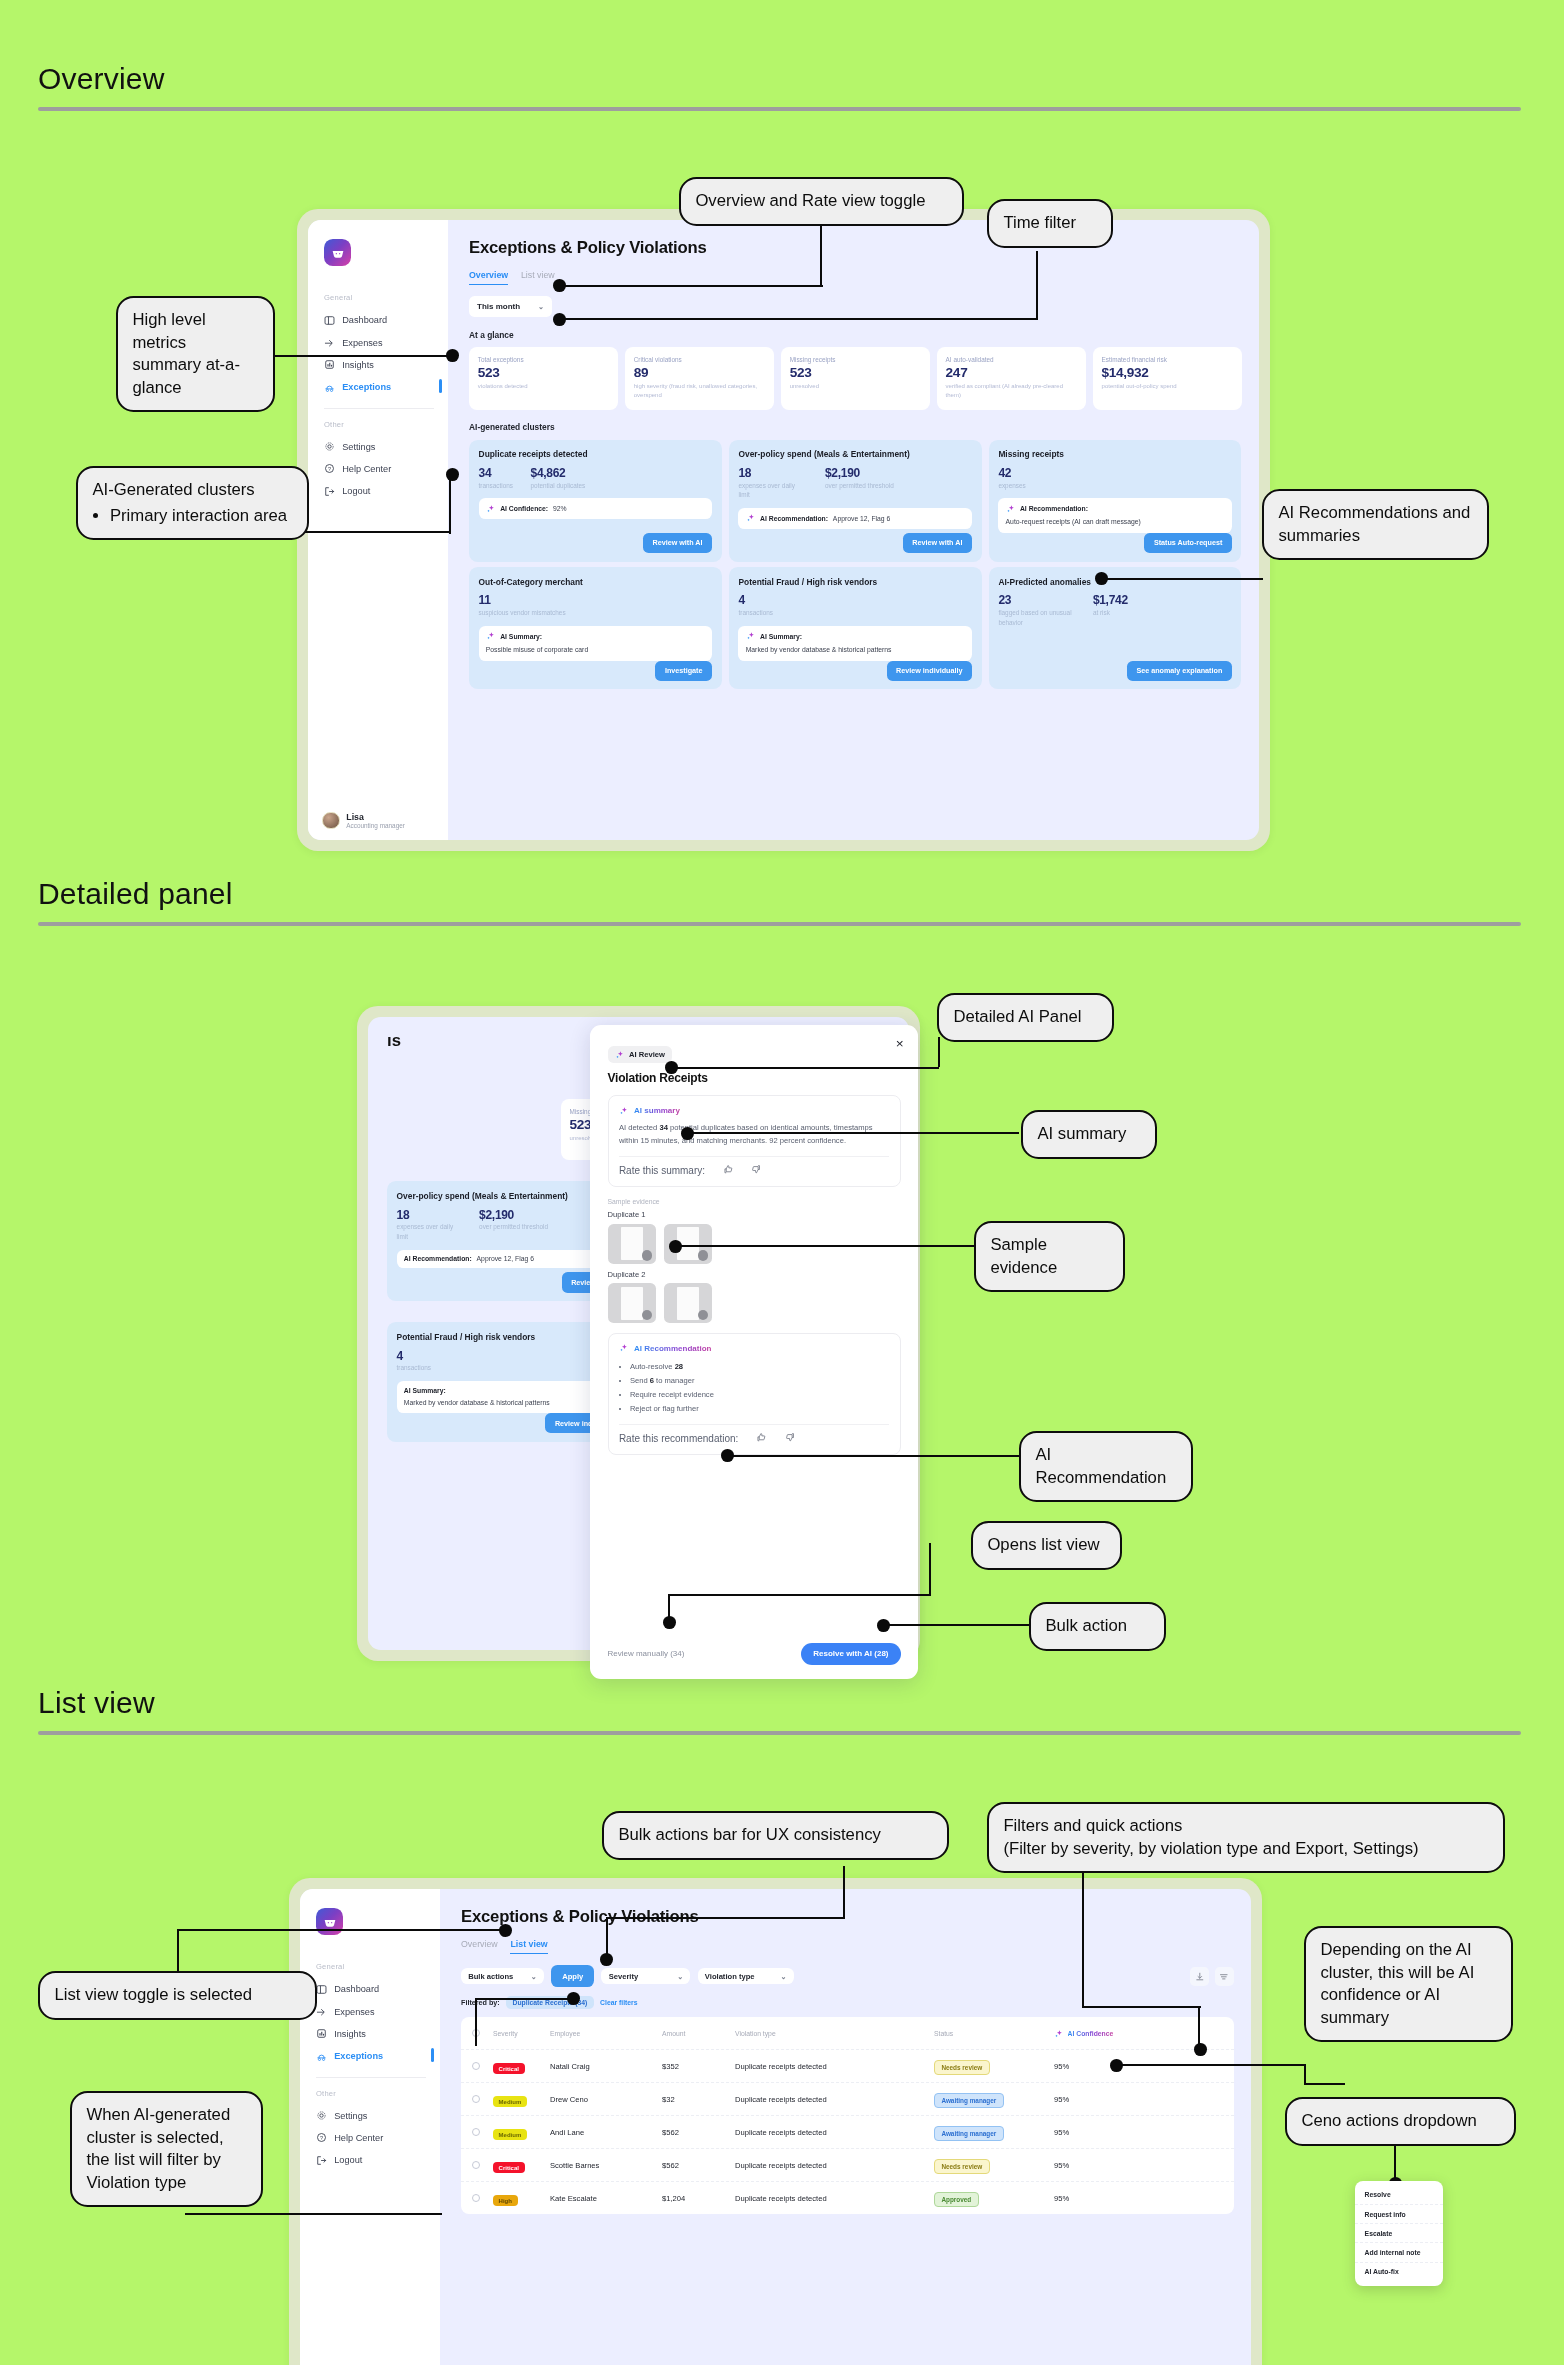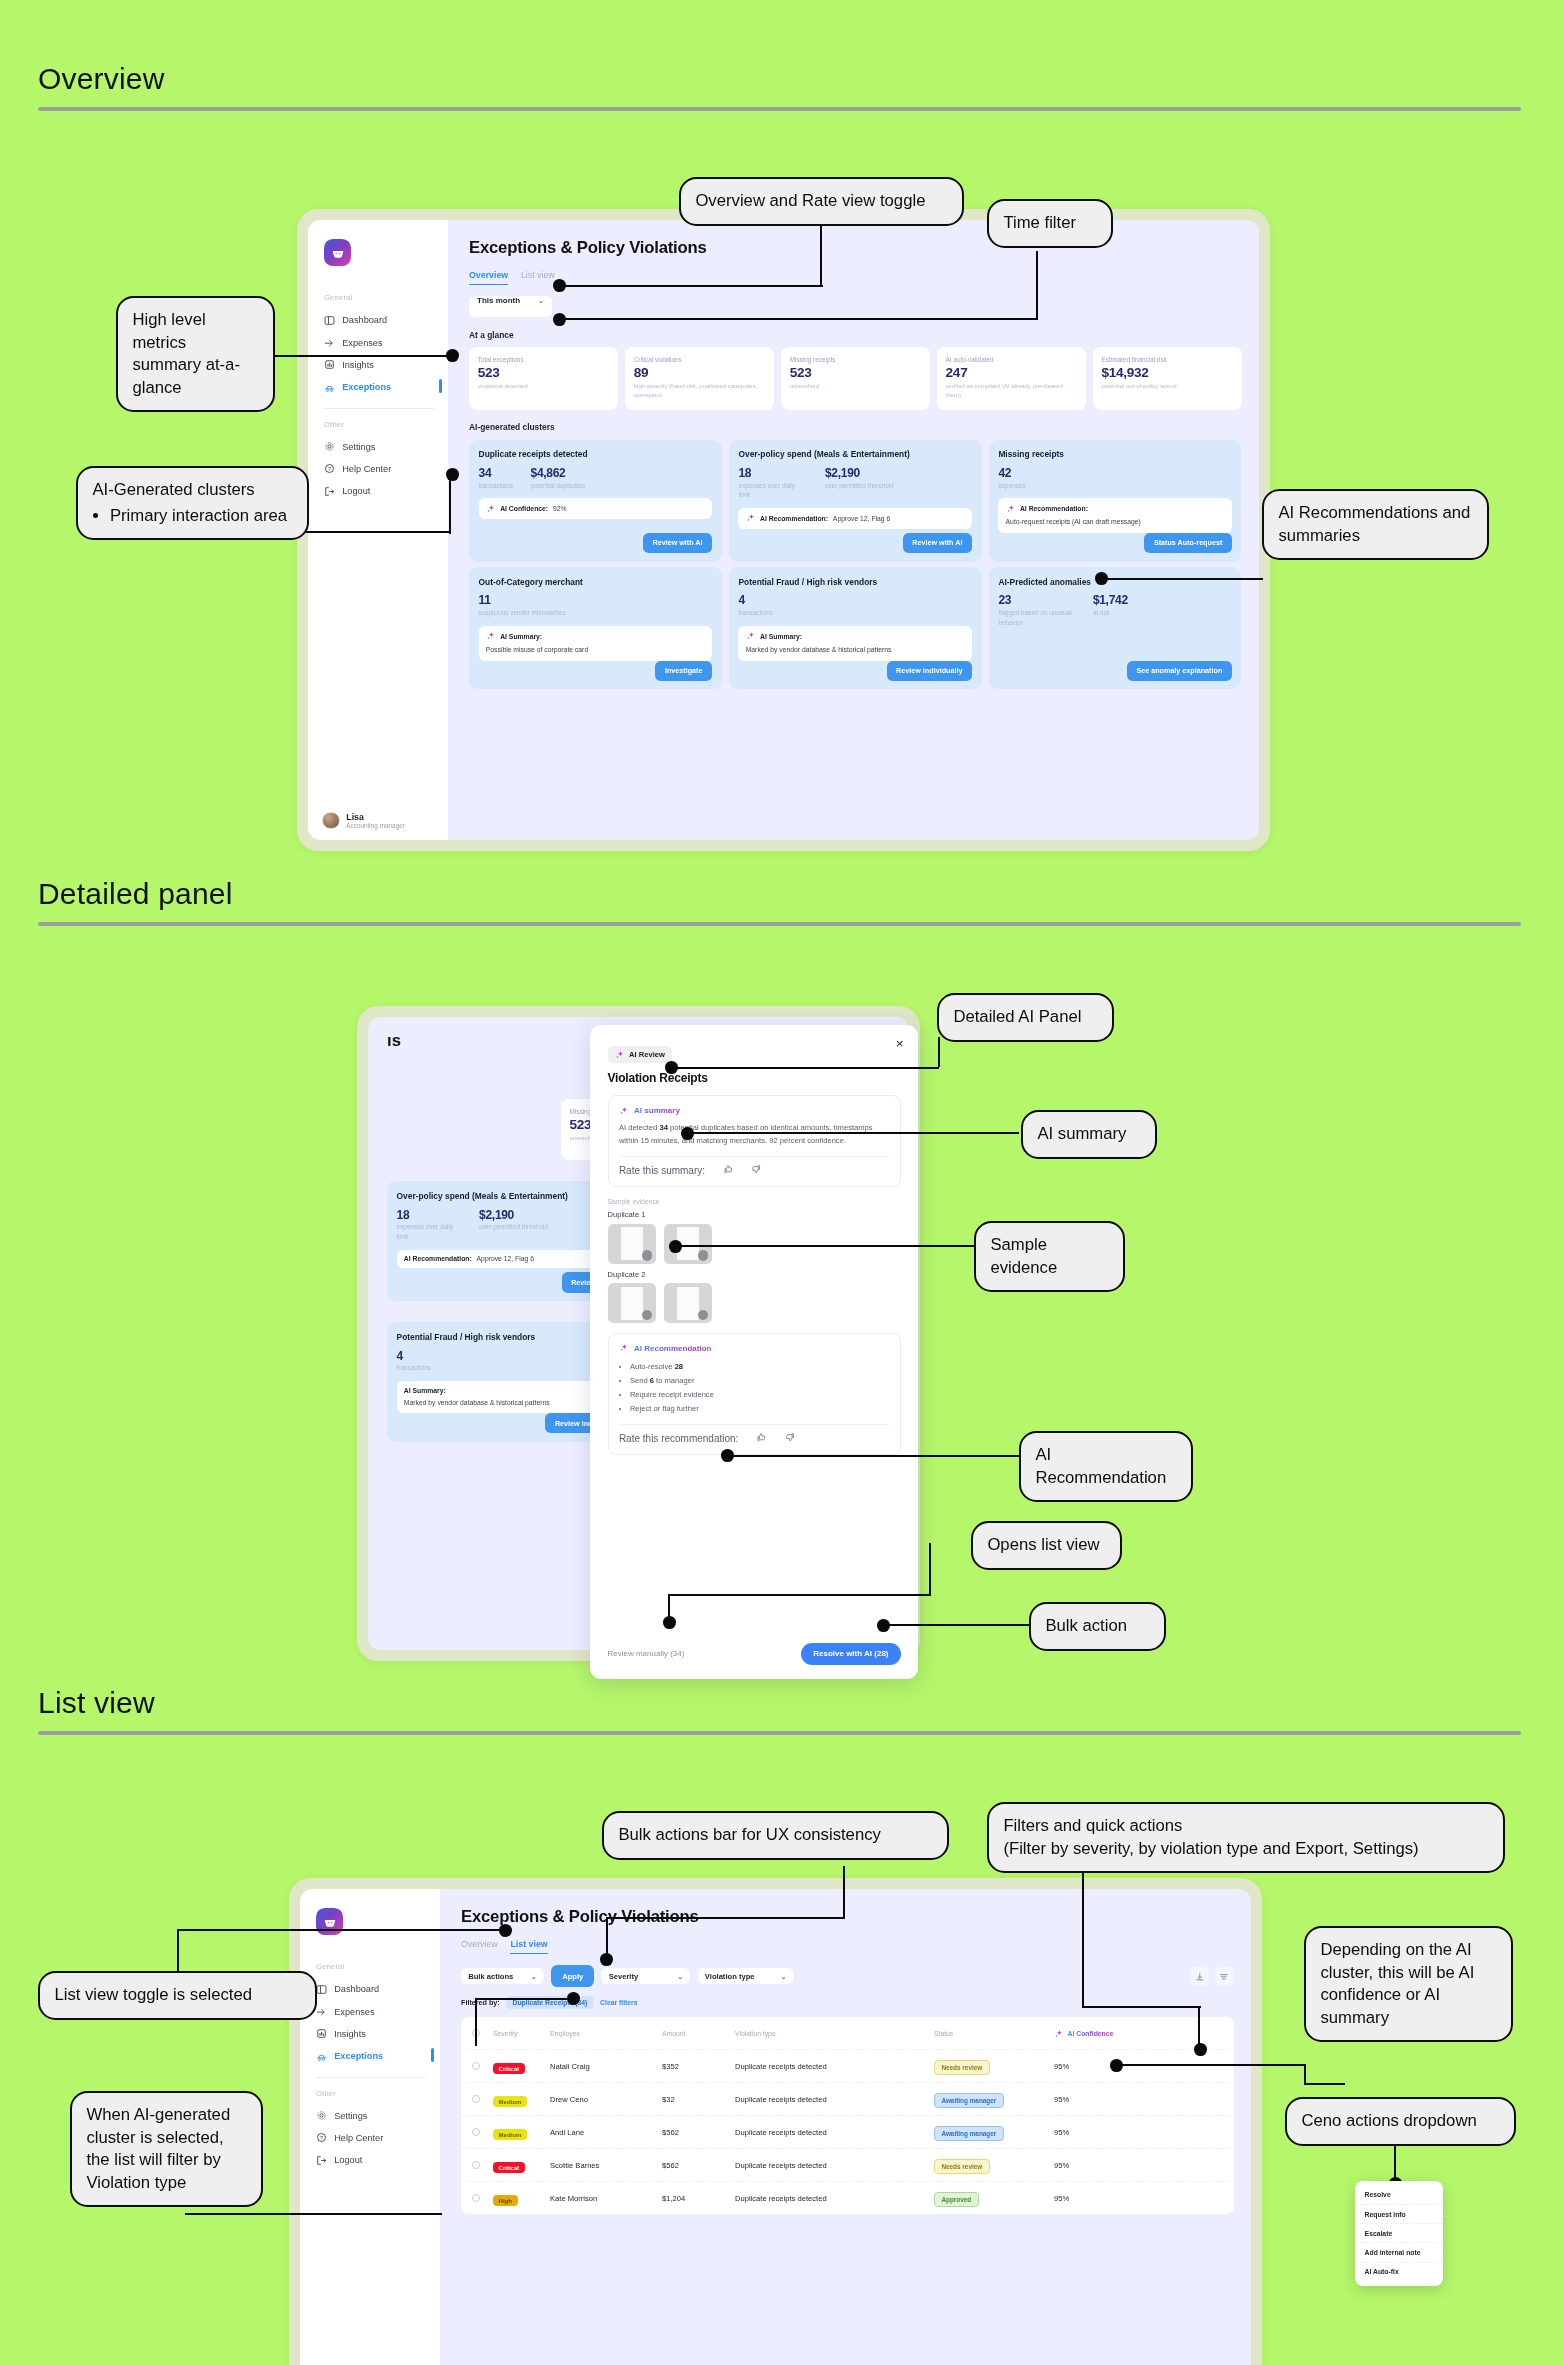--- a/index.html
+++ b/index.html
@@ -116,21 +116,21 @@
   .user-role { font-size: 6.4px; color:#9aa0ae; }
 
   
   .main { flex: 1; padding: 17.5px 17.5px 0 21px; overflow: hidden; position: relative; }
   .page-title { font-size: 16.7px; font-weight: 800; color:#111; letter-spacing:-0.2px; }
   .tabs { display:flex; gap: 12.8px; margin-top: 12.8px; }
   .tab { font-size: 8.8px; color:#a7abb8; padding-bottom: 4px; }
   .tab.active { color:#2b8ef5; font-weight:700; border-bottom: 1.6px solid #2b8ef5; }
   .time-filter {
     margin-top: 11px; width: 83px; height: 21px; background:#fff; border-radius:5.6px;
-    display:flex; justify-content:space-between; padding: 0 8px;
+    display:flex; align-items:center; justify-content:space-between; padding: 0 8px;
     font-size: 8px; font-weight:700; color:#23262f;gap:16px;
   }
   .chev { font-size: 7.2px; color:#7b8190; }
 
   .sect-label { font-size: 8.4px; font-weight: 800; color:#23262f; margin: 12.8px 0 7.2px 0; }
 
   
   .metrics { display:flex; gap: 7.2px; }
   .metric {
     flex:1; background:#fff; border-radius: 8px; padding: 8.8px 8.8px 9.6px 8.8px; min-height: 61px;
@@ -1003,21 +1003,21 @@
             <div class="c-amt cell">$562</div>
             <div class="c-vio cell">Duplicate receipts detected</div>
             <div class="c-sta"><span class="status-badge st-needs">Needs review</span></div>
             <div class="c-conf cell">95%</div>
           </div>
           <div class="tr">
             <div class="c-check">
                 <div class="cb"></div>
               </div>
             <div class="c-sev"><span class="sev-badge sev-high">High</span></div>
-            <div class="c-emp cell">Kate Morrison</div>
+            <div class="c-emp cell">Kate Escalate</div>
             <div class="c-amt cell">$1,204</div>
             <div class="c-vio cell">Duplicate receipts detected</div>
             <div class="c-sta"><span class="status-badge st-approved">Approved</span></div>
             <div class="c-conf cell">95%</div>
           </div>
         </div>
       </div>
     </div>
   </div>
 </div>

